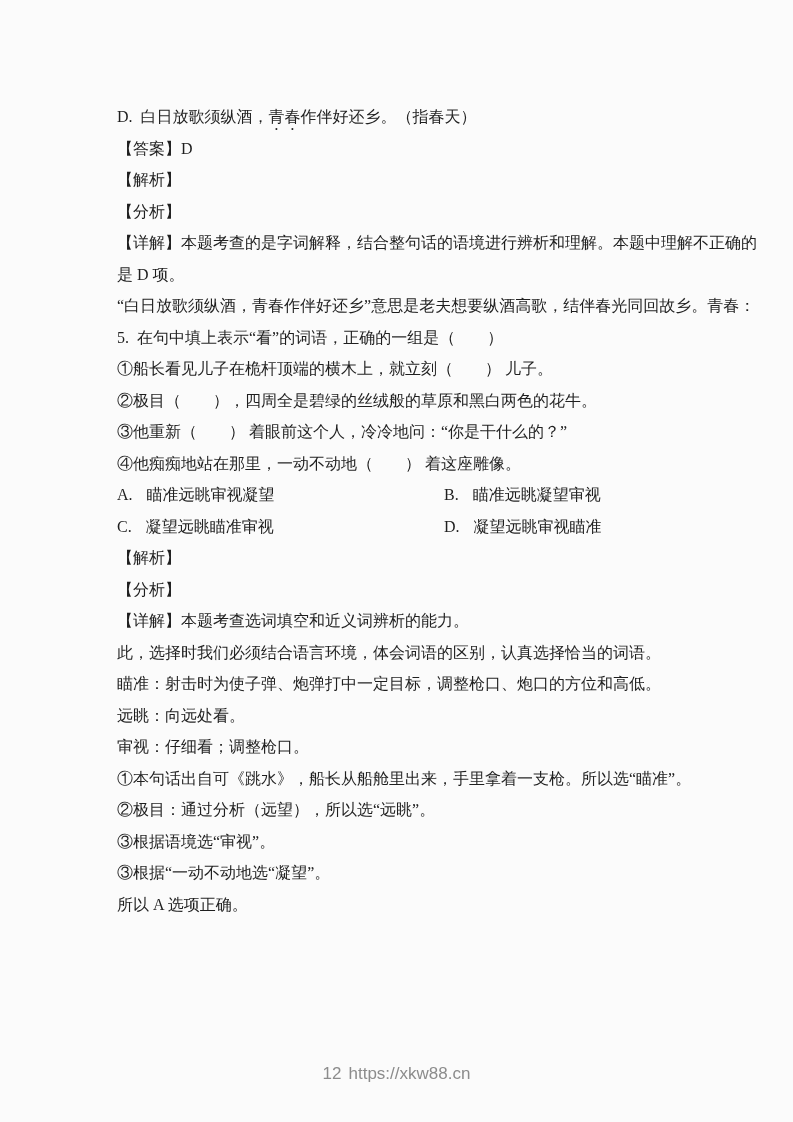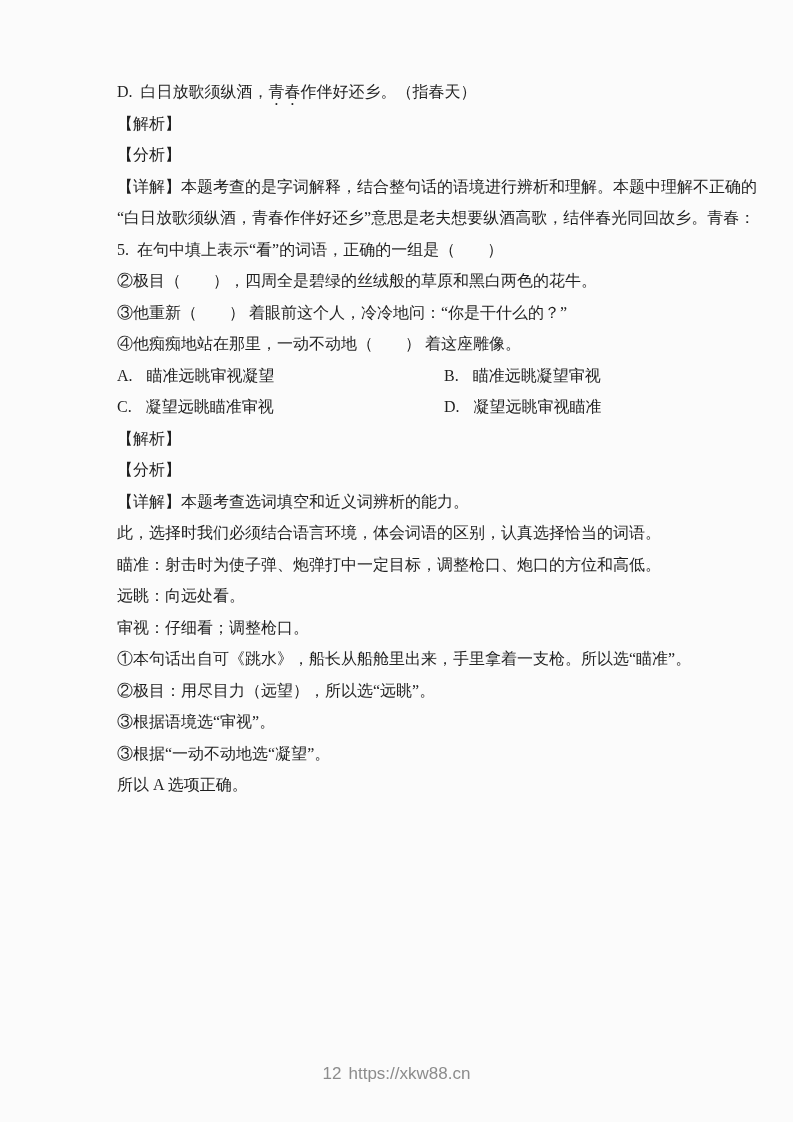--- a/index.html
+++ b/index.html
@@ -17,21 +17,21 @@
     position: relative;
     width: 793px;
     height: 1122px;
     margin: 0 auto;
     background: var(--background);
     color: var(--text);
     overflow: hidden;
   }
   .doc {
     position: absolute;
-    top: 76px;
+    top: 101px;
     left: 117px;
     width: 624px;
     font-size: 16px;
   }
   .line {
     height: 31.5px;
     line-height: 31.5px;
     white-space: pre;
   }
   .em-dots {
@@ -57,39 +57,42 @@
     font-size: 17px;
     color: var(--footer-text);
   }
 </style>
 </head>
 <body>
 
 <div class="page">
   <main class="doc">
       <div class="line"><span>D.  白日放歌须纵酒，</span><span class="em-dots">青春</span><span>作伴好还乡。（指春天）</span></div>
+      <div class="line">【答案】D</div>
       <div class="line">【解析】</div>
       <div class="line">【分析】</div>
       <div class="line">【详解】本题考查的是字词解释，结合整句话的语境进行辨析和理解。本题中理解不正确的</div>
+      <div class="line">是 D 项。</div>
       <div class="line">“白日放歌须纵酒，青春作伴好还乡”意思是老夫想要纵酒高歌，结伴春光同回故乡。青春：</div>
       <div class="line">5.  在句中填上表示“看”的词语，正确的一组是（　　）</div>
+      <div class="line">①船长看见儿子在桅杆顶端的横木上，就立刻（　　） 儿子。</div>
       <div class="line">②极目（　　），四周全是碧绿的丝绒般的草原和黑白两色的花牛。</div>
       <div class="line">③他重新（　　） 着眼前这个人，冷冷地问：“你是干什么的？”</div>
       <div class="line">④他痴痴地站在那里，一动不动地（　　） 着这座雕像。</div>
       <div class="line options-row"><span class="opt-group opt-left"><span class="opt-label">A.</span><span class="opt-word">瞄准</span><span class="opt-word">远眺</span><span class="opt-word">审视</span><span class="opt-word">凝望</span></span><span class="opt-group"><span class="opt-label">B.</span><span class="opt-word">瞄准</span><span class="opt-word">远眺</span><span class="opt-word">凝望</span><span class="opt-word">审视</span></span></div>
       <div class="line options-row"><span class="opt-group opt-left"><span class="opt-label">C.</span><span class="opt-word">凝望</span><span class="opt-word">远眺</span><span class="opt-word">瞄准</span><span class="opt-word">审视</span></span><span class="opt-group"><span class="opt-label">D.</span><span class="opt-word">凝望</span><span class="opt-word">远眺</span><span class="opt-word">审视</span><span class="opt-word">瞄准</span></span></div>
       <div class="line">【解析】</div>
       <div class="line">【分析】</div>
       <div class="line">【详解】本题考查选词填空和近义词辨析的能力。</div>
       <div class="line">此，选择时我们必须结合语言环境，体会词语的区别，认真选择恰当的词语。</div>
       <div class="line">瞄准：射击时为使子弹、炮弹打中一定目标，调整枪口、炮口的方位和高低。</div>
       <div class="line">远眺：向远处看。</div>
       <div class="line">审视：仔细看；调整枪口。</div>
       <div class="line">①本句话出自可《跳水》，船长从船舱里出来，手里拿着一支枪。所以选“瞄准”。</div>
-      <div class="line">②极目：用尽目力（远望），所以选“远眺”。</div>
+      <div class="line">②极目：通过分析（远望），所以选“远眺”。</div>
       <div class="line">③根据语境选“审视”。</div>
       <div class="line">③根据“一动不动地选“凝望”。</div>
       <div class="line">所以 A 选项正确。</div>
     </main>
   <footer class="footer">
     <span>12</span>
     <span>https://xkw88.cn</span>
   </footer>
 </div>
 

